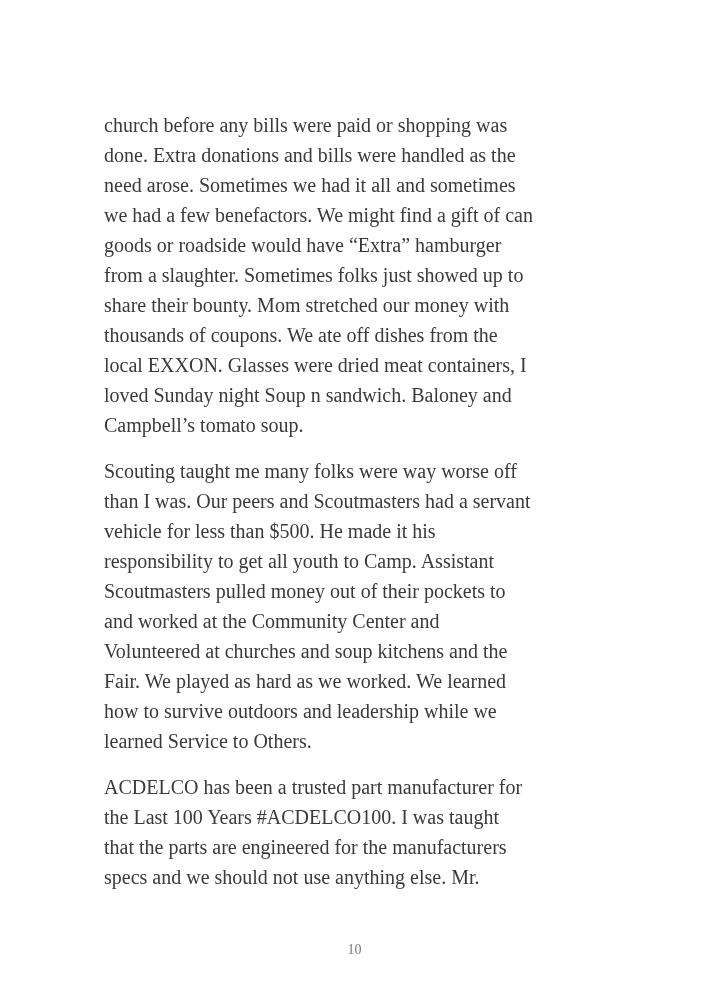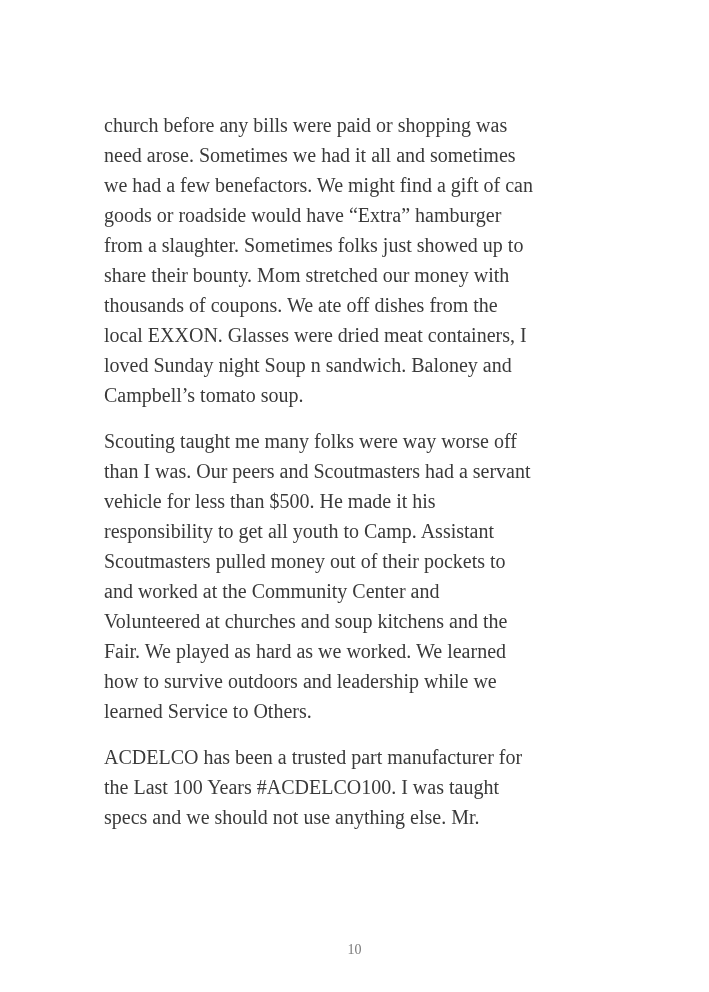--- a/index.html
+++ b/index.html
@@ -59,20 +59,21 @@
     }
   </style>
 </head>
 <body>
 
 <div class="page">
   <div class="text-column">
 
     <div class="para">
       <span class="line" style="word-spacing: 0px; text-align-last: left; text-align: left;">church before any bills were paid or shopping was</span>
+      <span class="line" style="word-spacing: 0px; text-align-last: left; text-align: left;">done. Extra donations and bills were handled as the</span>
       <span class="line" style="word-spacing: 0px; text-align-last: left; text-align: left;">need arose. Sometimes we had it all and sometimes</span>
       <span class="line" style="word-spacing: 0px; text-align-last: left; text-align: left;">we had a few benefactors. We might find a gift of can</span>
       <span class="line" style="word-spacing: 0px; text-align-last: left; text-align: left;">goods or roadside would have “Extra” hamburger</span>
       <span class="line" style="word-spacing: 0px; text-align-last: left; text-align: center;">from a slaughter. Sometimes folks just showed up to</span>
       <span class="line" style="word-spacing: 0px; text-align-last: left; text-align: left;">share their bounty. Mom stretched our money with</span>
       <span class="line" style="word-spacing: 0px; text-align-last: left; text-align: left;">thousands of coupons. We ate off dishes from the</span>
       <span class="line" style="word-spacing: 0px; text-align-last: left; text-align: left;">local EXXON. Glasses were dried meat containers, I</span>
       <span class="line" style="word-spacing: 0px; text-align-last: left; text-align: left; font-family: Liberation Serif, serif;">loved Sunday night Soup n sandwich. Baloney and</span>
       <span class="line last">Campbell’s tomato soup.</span>
     </div>
@@ -86,19 +87,20 @@
       <span class="line" style="word-spacing: 0px; text-align-last: left; text-align: left;">and worked at the Community Center and</span>
       <span class="line" style="word-spacing: 0px; text-align-last: left; text-align: left;">Volunteered at churches and soup kitchens and the</span>
       <span class="line" style="word-spacing: 0px; text-align-last: left; text-align: left;">Fair. We played as hard as we worked. We learned</span>
       <span class="line" style="word-spacing: 0px; text-align-last: left; text-align: left;">how to survive outdoors and leadership while we</span>
       <span class="line last">learned Service to Others.</span>
     </div>
 
     <div class="para">
       <span class="line" style="word-spacing: 0px; text-align-last: left; text-align: left;">ACDELCO has been a trusted part manufacturer for</span>
       <span class="line" style="word-spacing: 0px; text-align-last: left; text-align: left;">the Last 100 Years #ACDELCO100. I was taught</span>
+      <span class="line" style="word-spacing: 0px; text-align-last: left; text-align: left;">that the parts are engineered for the manufacturers</span>
       <span class="line" style="word-spacing: 0px; text-align-last: left; text-align: left;">specs and we should not use anything else. Mr.</span>
     </div>
 
   </div>
 
   <div class="page-number">10</div>
 </div>
 
 </body></html>

